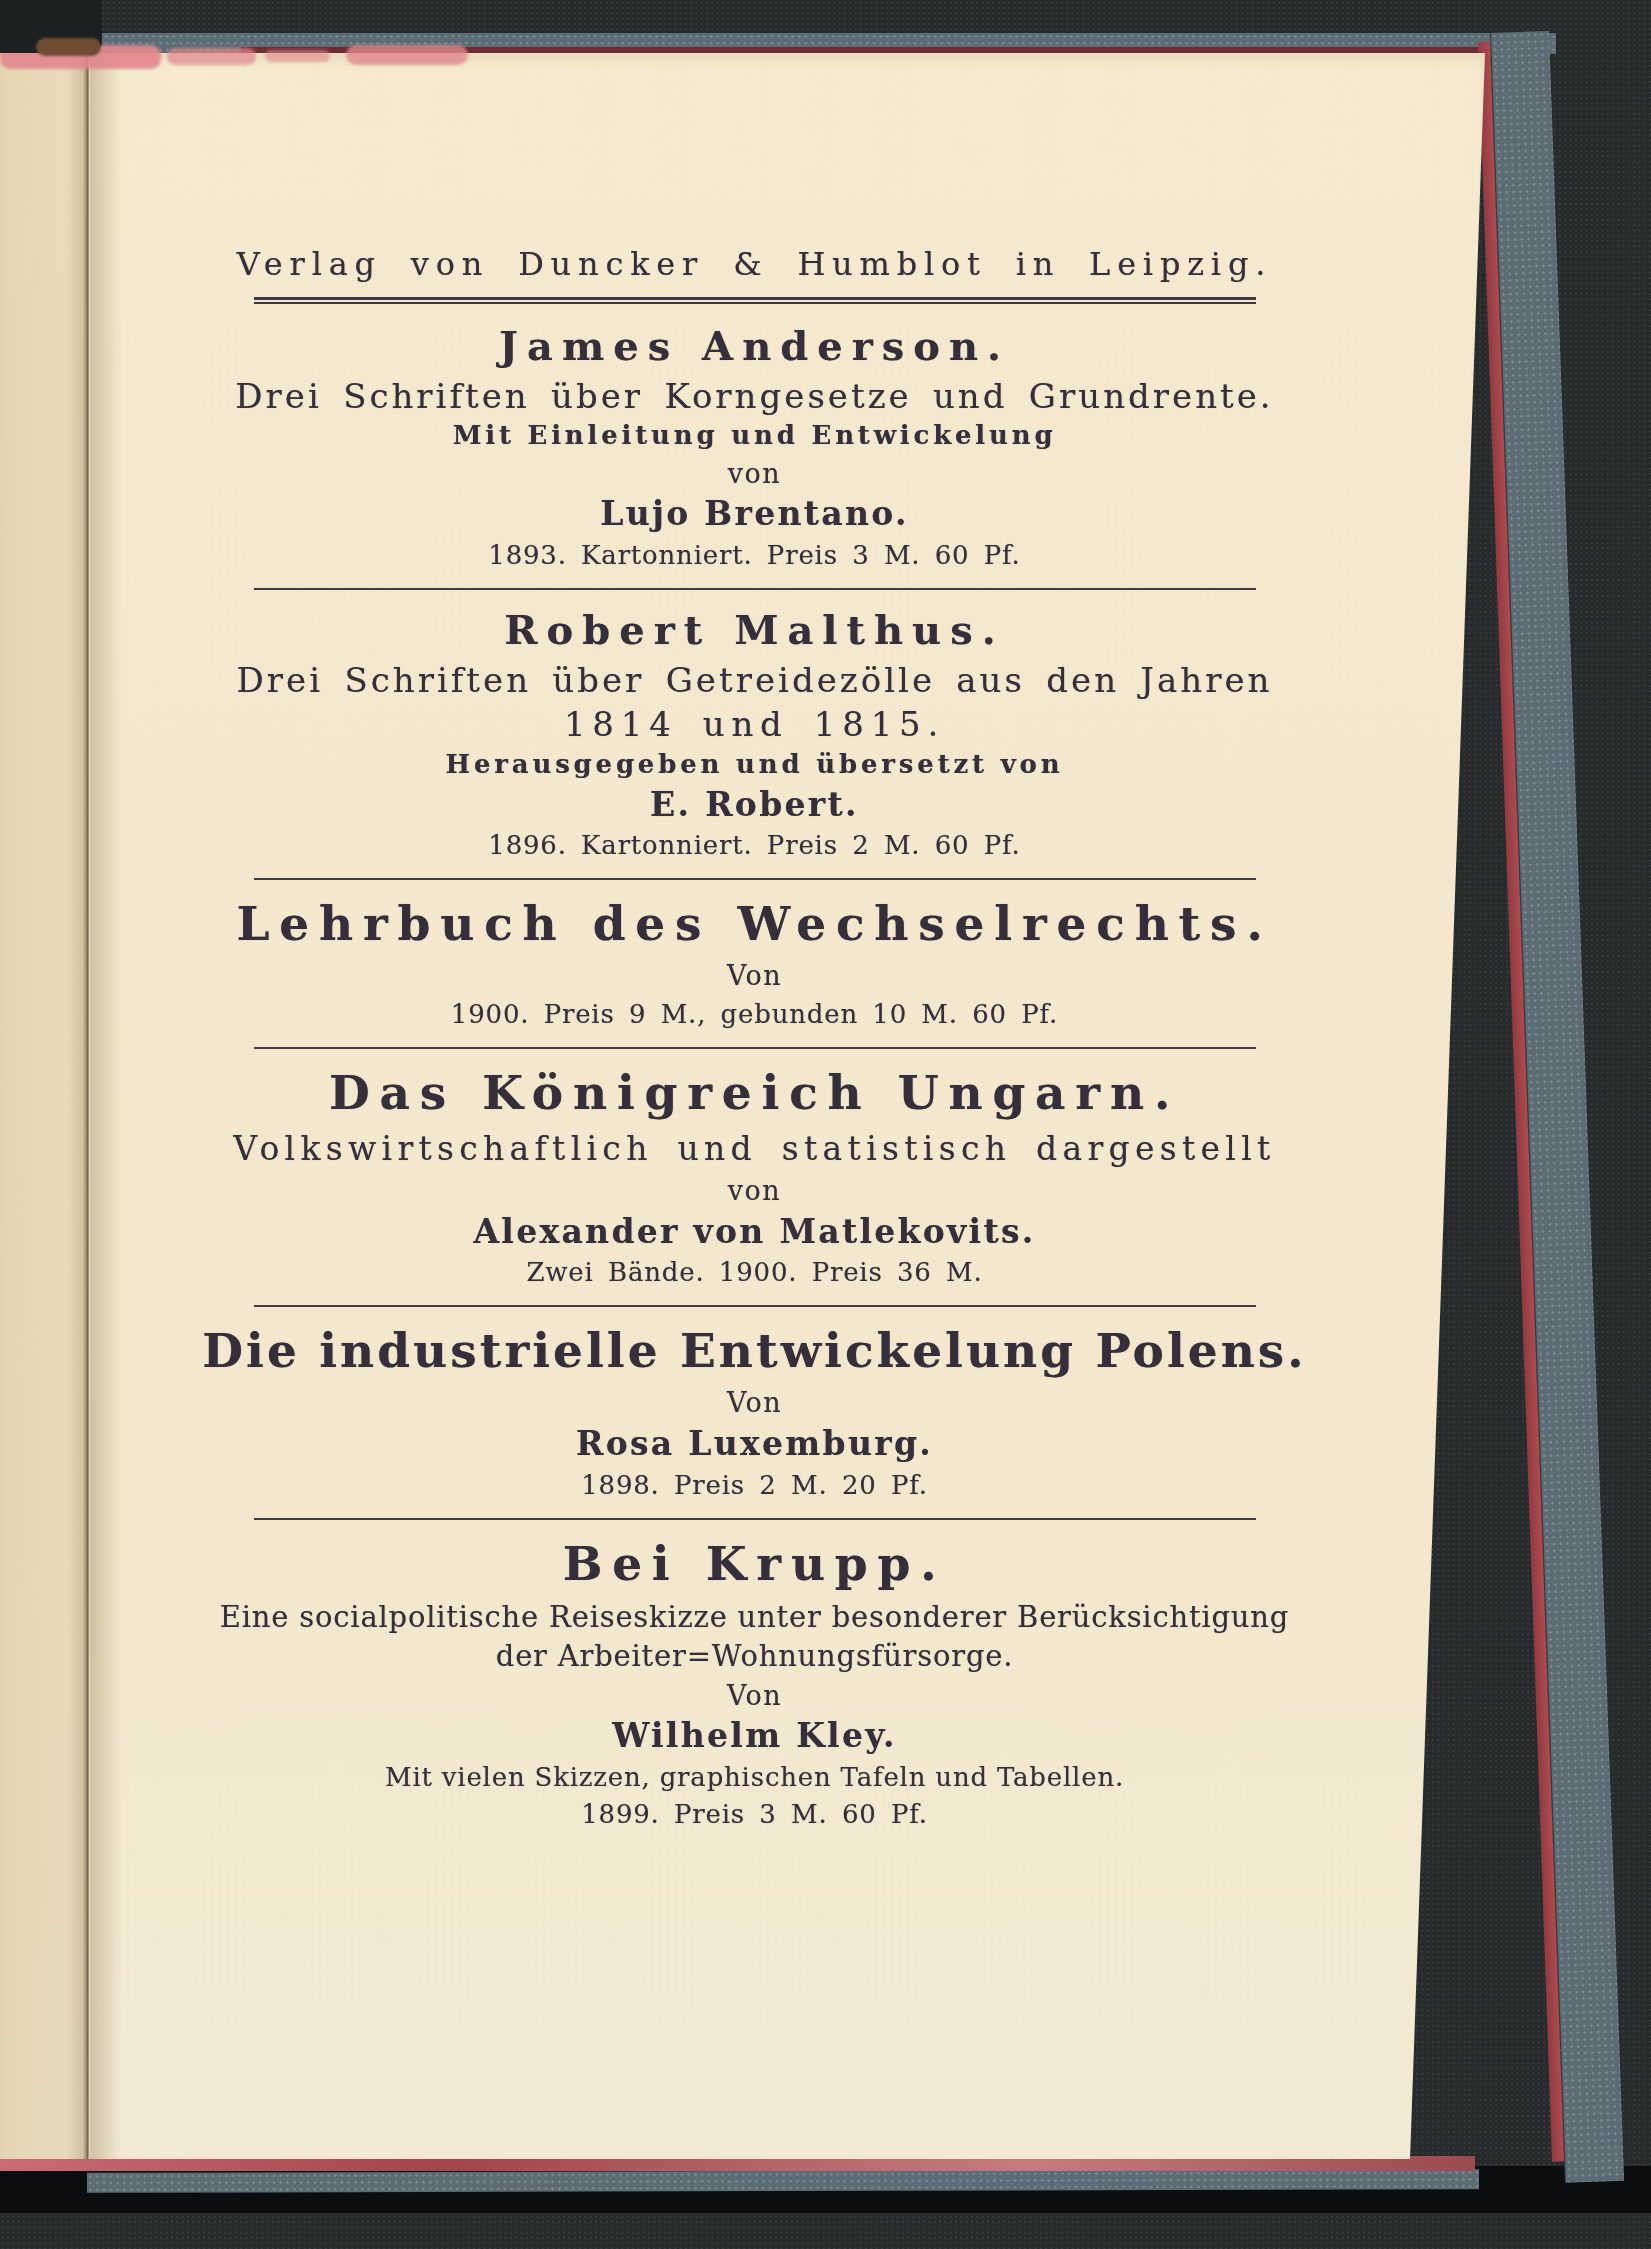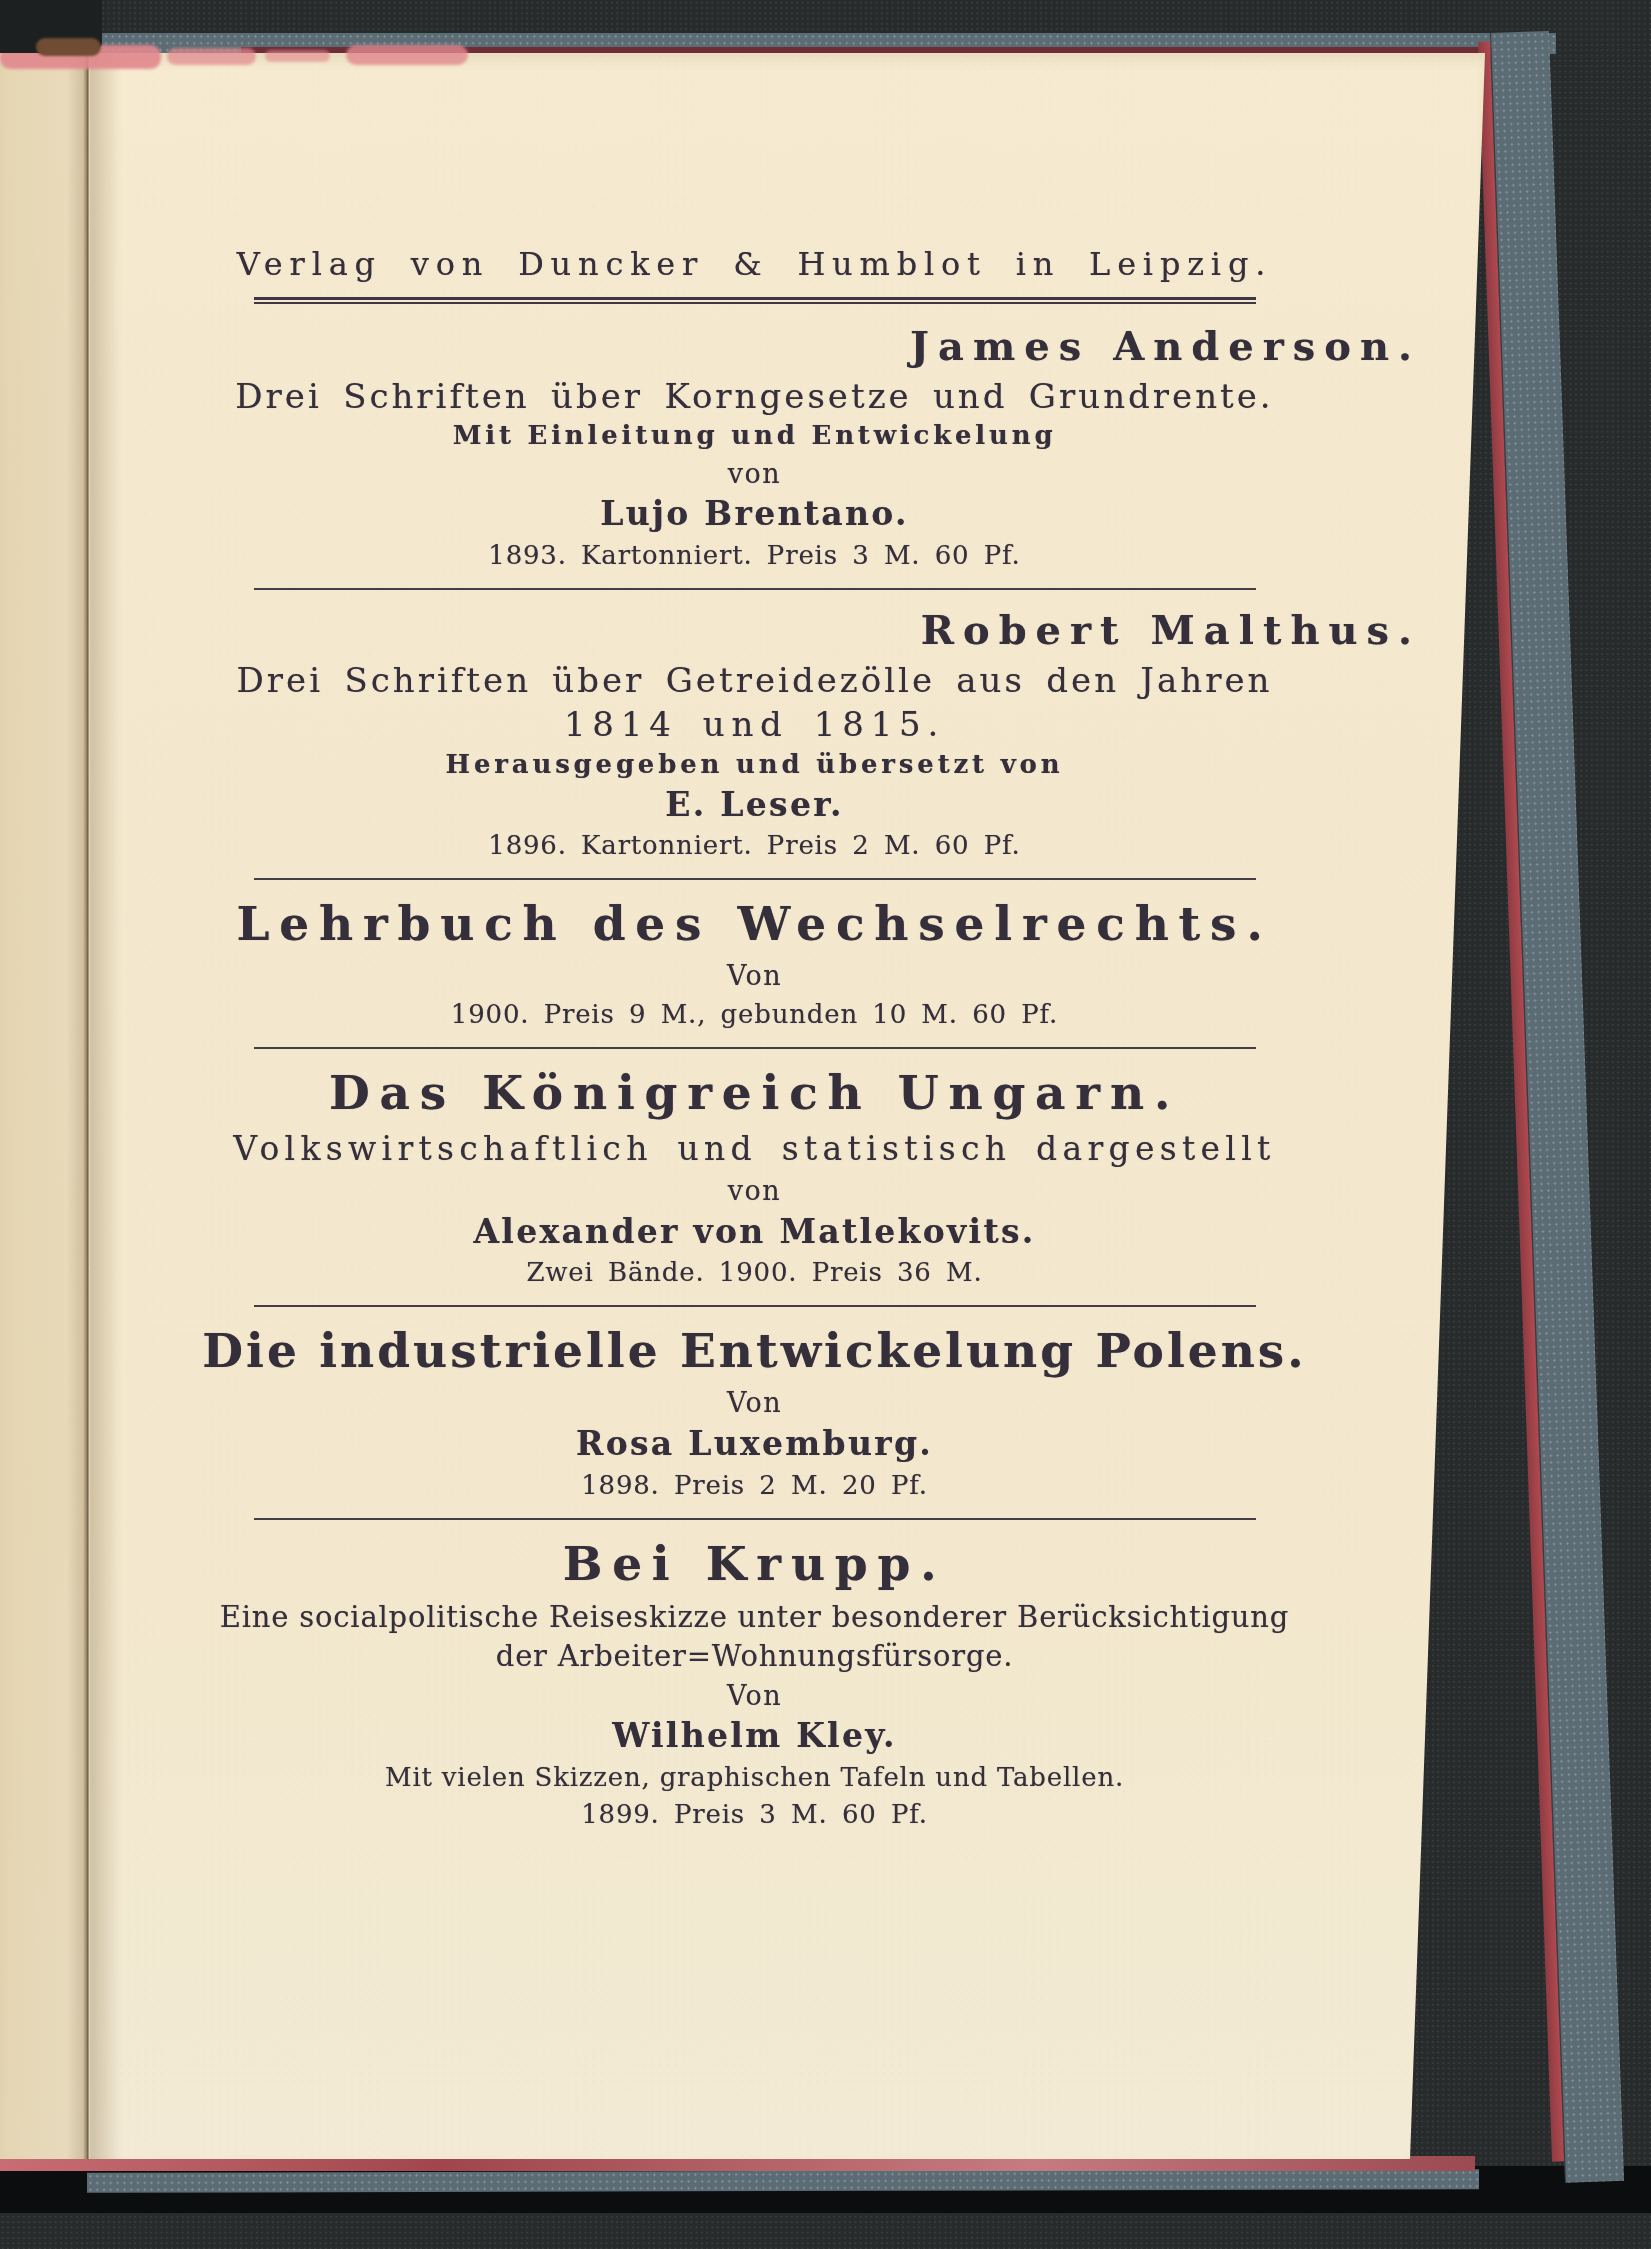--- a/index.html
+++ b/index.html
@@ -75,21 +75,21 @@
   .page-content{
     position:absolute;left:88px;top:0;width:1333px;height:100%;
     padding-top:192px;text-align:center;line-height:1.2;
   }
   .line{margin:3px 0;white-space:nowrap;text-shadow:0 0 0.8px rgba(53,46,59,0.45);}
   .publisher-header{font-size:32px;letter-spacing:6.8px;word-spacing:12px;white-space:nowrap;
     text-shadow:0 0 0.8px rgba(53,46,59,0.45);}
   .rule-double{width:1002px;height:6.8px;margin:13.6px auto 18px;
     border-top:3px solid #3f3744;border-bottom:2.3px solid #3f3744;}
   .rule-single{width:1002px;height:0;margin:16.6px auto;border-top:2.3px solid #453c4a;}
-  .title-md{font-size:40px;font-weight:700;letter-spacing:9px;margin:3px 0 6px;text-align:right;}
+  .title-md{font-size:40px;font-weight:700;letter-spacing:9px;margin:3px 0 6px;}
   .title-xl{font-size:47px;font-weight:700;letter-spacing:3px;margin:4.5px 0 7.5px;}
   .title-xl.spaced{letter-spacing:9.8px;}
   .subtitle-lg{font-size:34px;letter-spacing:3px;word-spacing:7.5px;}
   .subtitle-lg.spaced{letter-spacing:6.8px;}
   .subtitle-md{font-size:29px;letter-spacing:0.8px;margin:3.8px 0;}
   .subtitle-spaced{font-size:33px;letter-spacing:5.3px;word-spacing:9px;margin:3.8px 0;}
   .note{font-size:26px;font-weight:600;letter-spacing:3.8px;margin:3.8px 0;}
   .note.tight{letter-spacing:0.8px;font-weight:500;}
   .byline{font-size:27px;letter-spacing:1.5px;margin:6px 0 1.5px;}
   .author{font-size:33px;font-weight:700;letter-spacing:2.3px;margin:4.5px 0 6px;}
@@ -125,21 +125,21 @@
             <div class="line byline">von</div>
             <div class="line author">Lujo Brentano.</div>
             <div class="line imprint">1893. Kartonniert. Preis 3 M. 60 Pf.</div>
           </section>
           <div class="rule-single"></div>
           <section class="ad-section">
             <div class="line title-md">Robert Malthus.</div>
             <div class="line subtitle-lg">Drei Schriften über Getreidezölle aus den Jahren</div>
             <div class="line subtitle-lg spaced">1814 und 1815.</div>
             <div class="line note">Herausgegeben und übersetzt von</div>
-            <div class="line author">E. Leser.</div>
+            <div class="line author">E. Robert.</div>
             <div class="line imprint">1896. Kartonniert. Preis 2 M. 60 Pf.</div>
           </section>
           <div class="rule-single"></div>
           <section class="ad-section">
             <div class="line title-xl spaced">Lehrbuch des Wechselrechts.</div>
             <div class="line byline">Von</div>
             <div class="line imprint">1900. Preis 9 M., gebunden 10 M. 60 Pf.</div>
           </section>
           <div class="rule-single"></div>
           <section class="ad-section">

